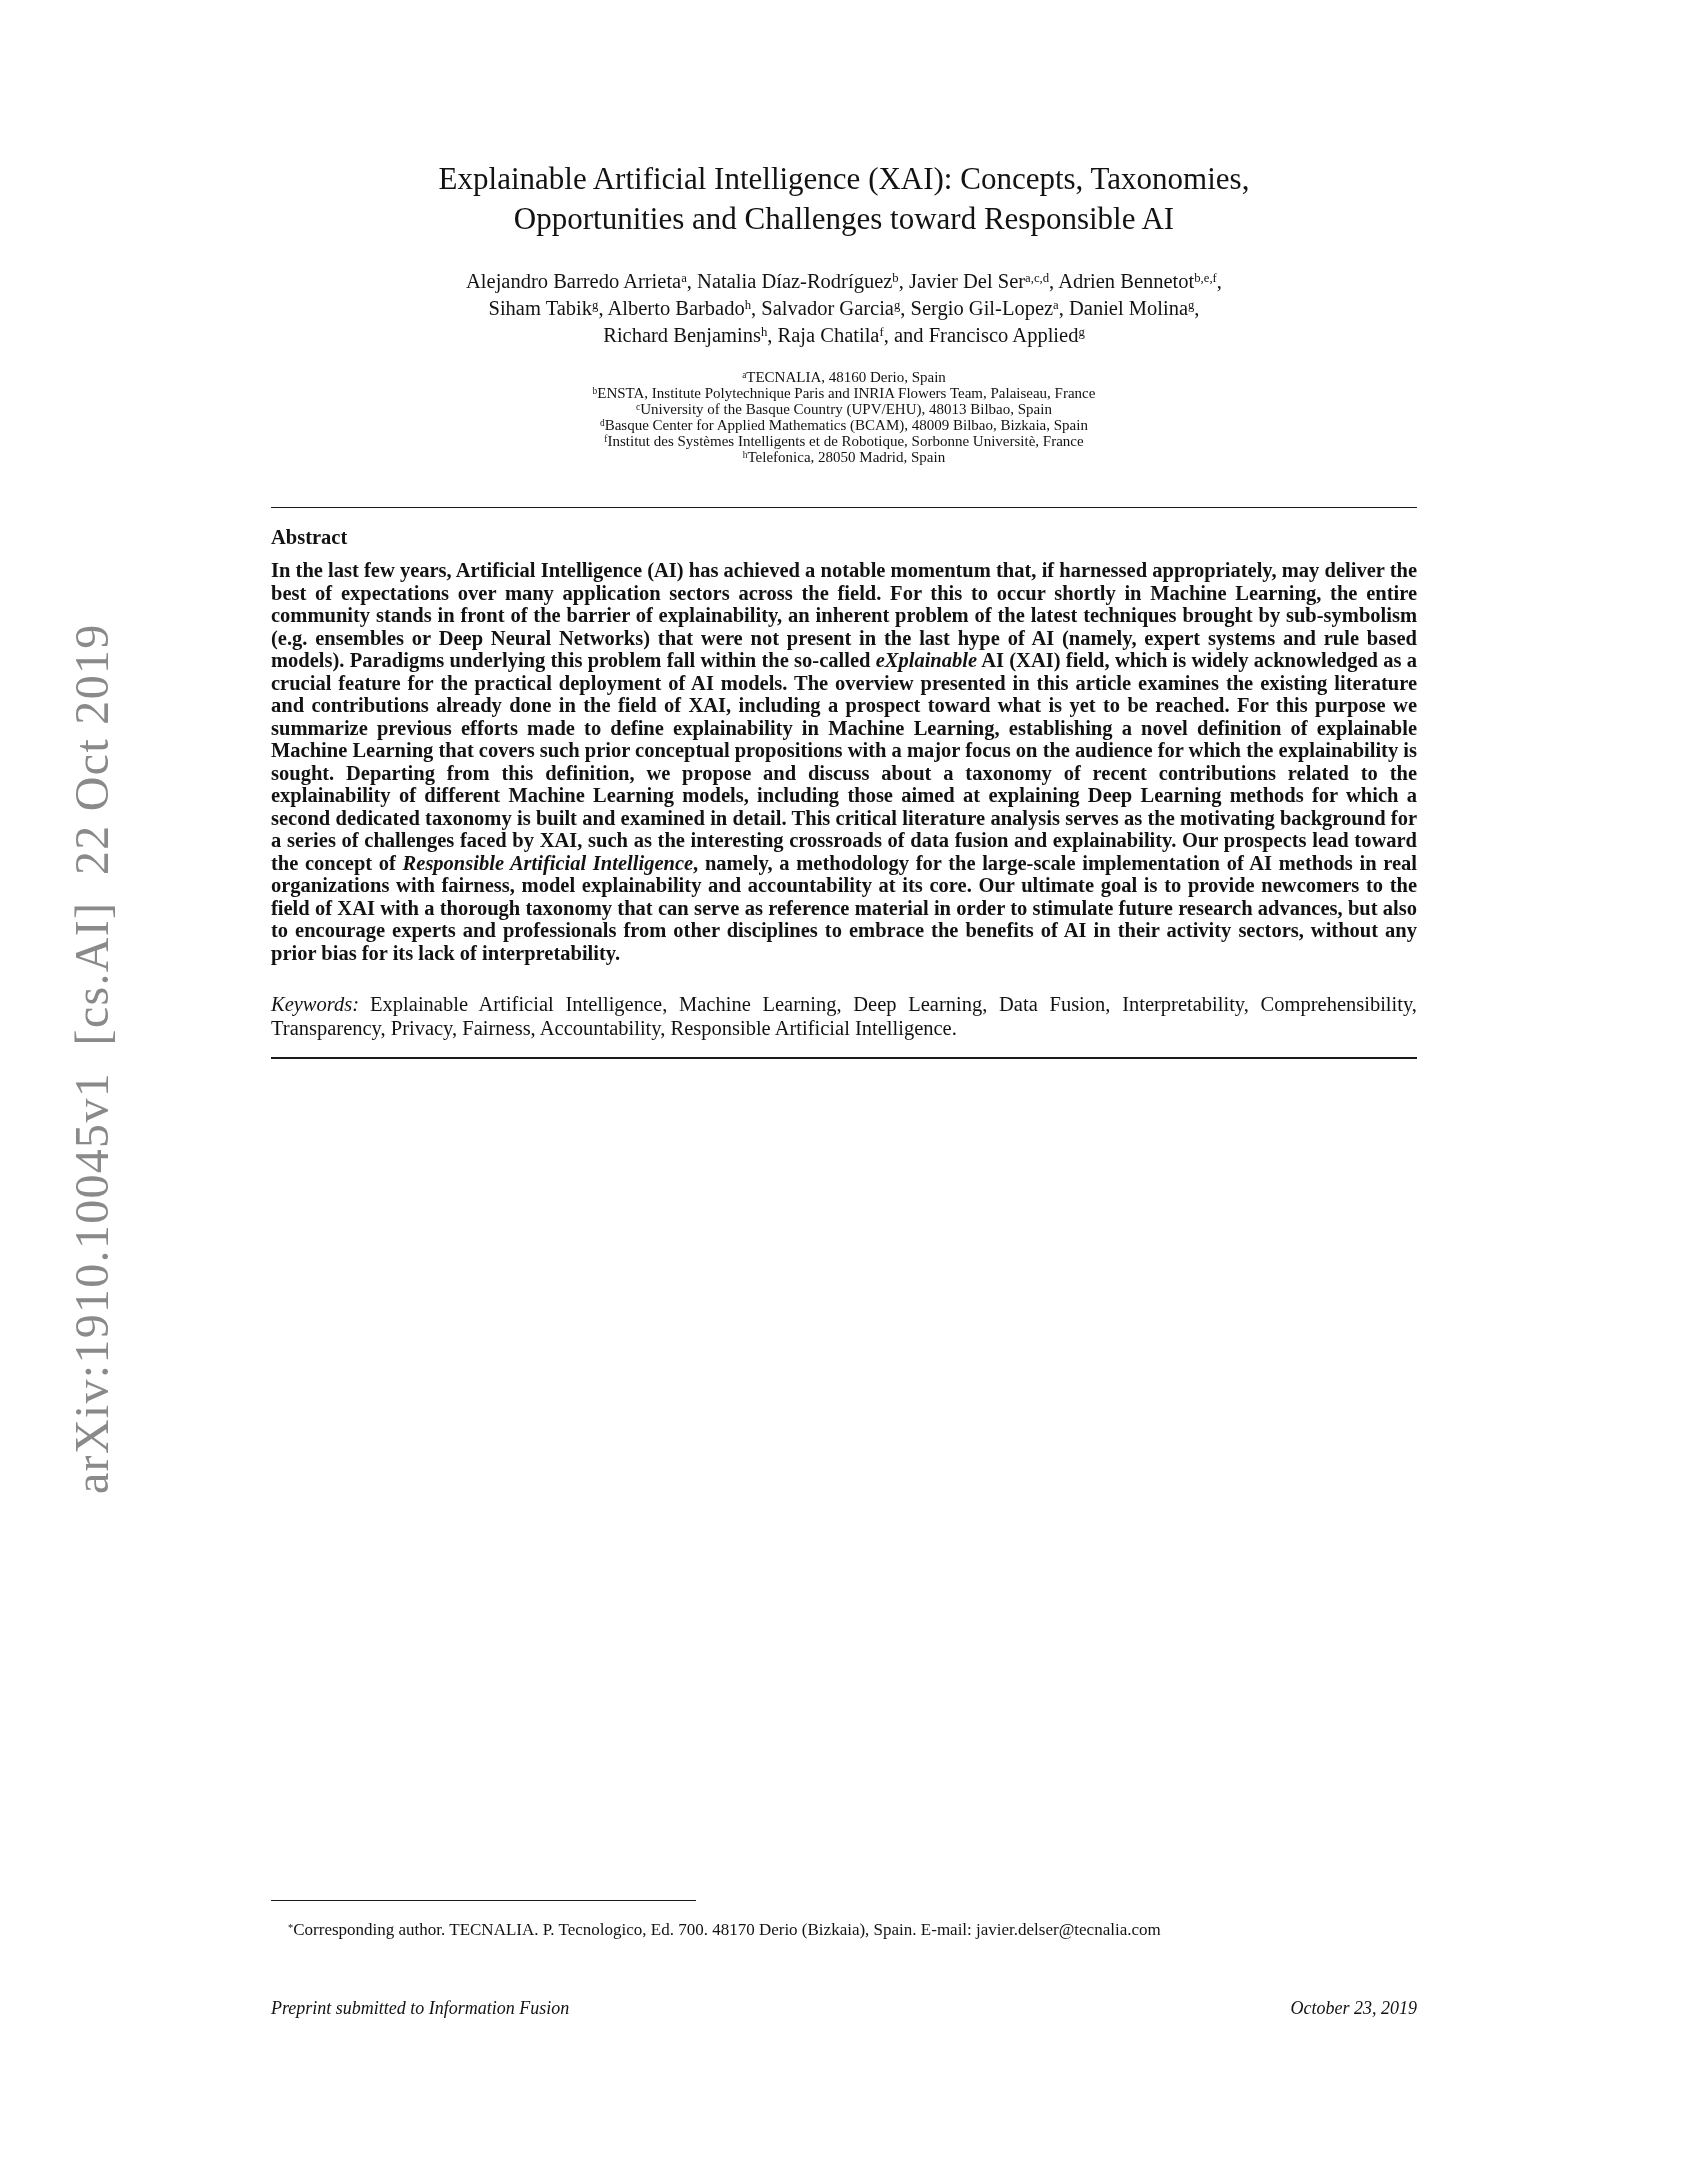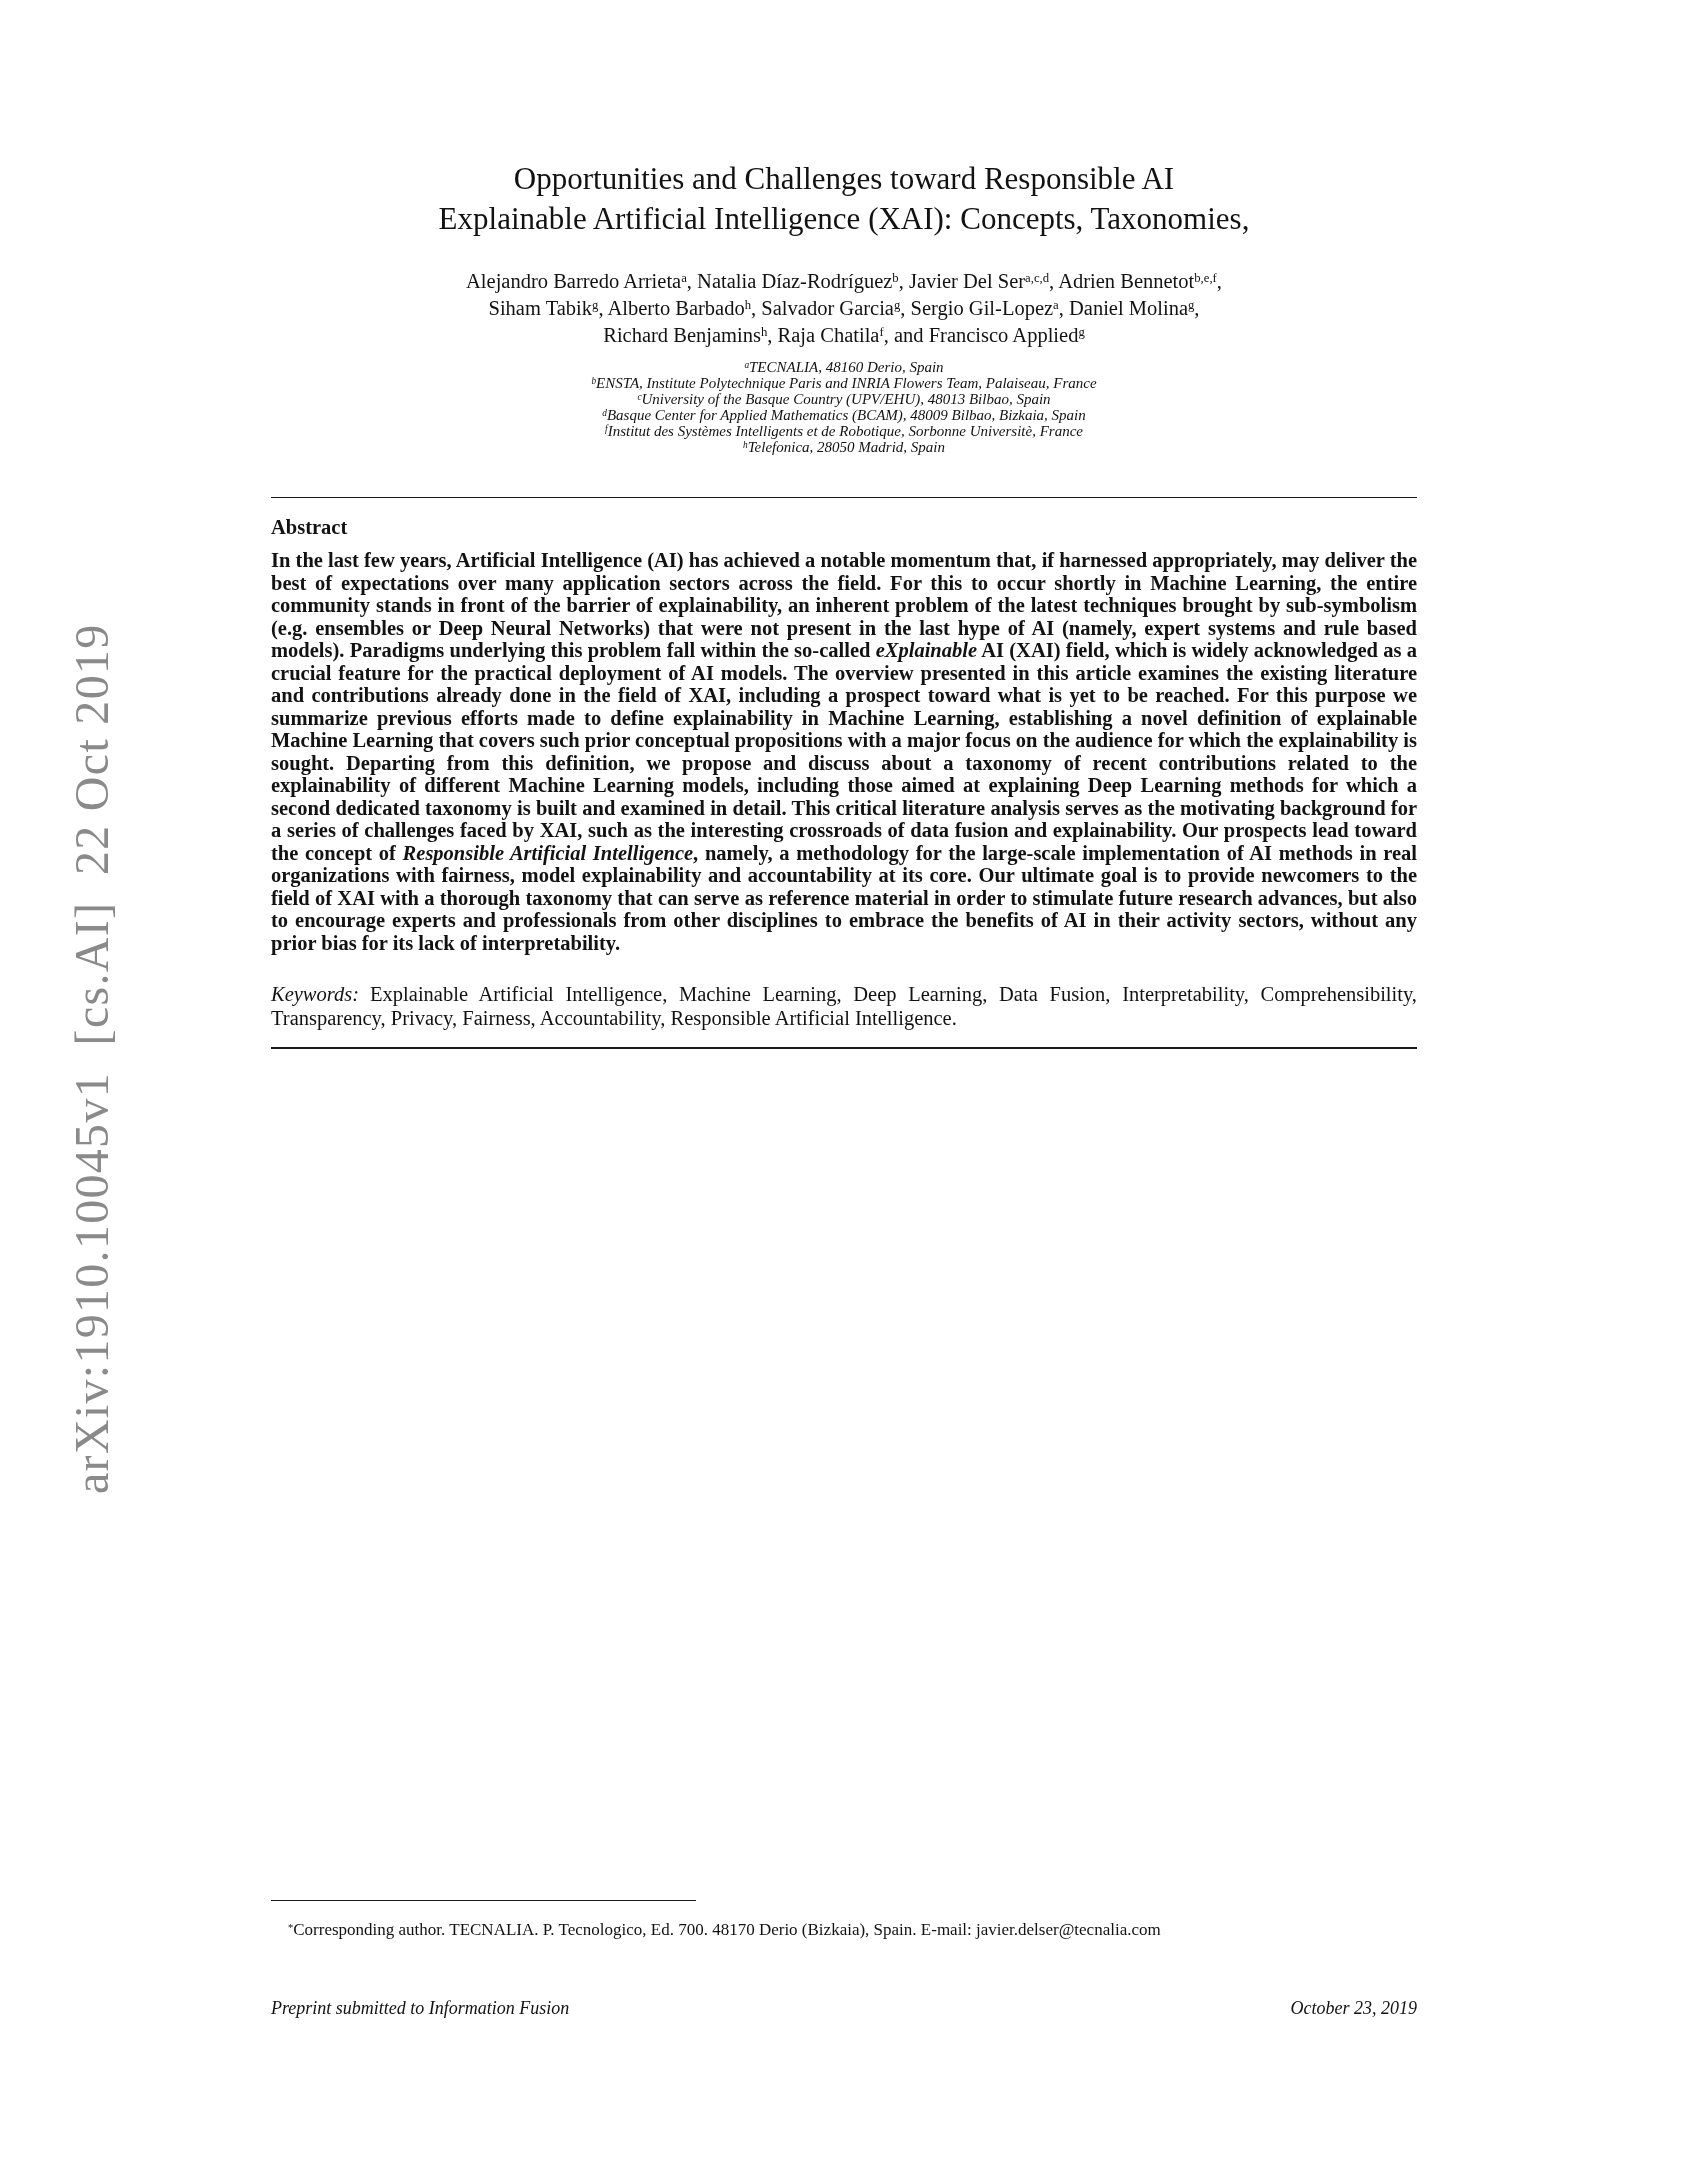--- a/index.html
+++ b/index.html
@@ -33,21 +33,21 @@
     font-weight: 400;
     font-size: 31px;
     line-height: 40px;
     text-align: center;
   }
   .title-line { display: block; }
 
   .authors { margin-top: 29px; font-size: 20.5px; line-height: 27px; text-align: center; }
   .author-line { display: block; }
 
-  .affils { margin-top: 10px; font-size: 15px; line-height: 16px; font-style: italic; text-align: center; }
+  .affils { margin-top: 20px; font-size: 15px; line-height: 16px; text-align: center; }
   .affil-line { display: block; }
 
   sup { font-size: 62%; line-height: 0; vertical-align: baseline; position: relative; top: -0.45em; }
 
   .rule { border: 0; height: 1.3px; background: var(--rule, #1a1a1a); margin: 42px 0 0; }
   .rule.bottom { margin-top: 17px; }
 
   .abstract-heading { margin: 18px 0 0; font-size: 20.5px; font-weight: 700; }
 
   .abstract-body {
@@ -74,22 +74,22 @@
   }
 </style>
 </head>
 <body>
 
 <div class="arxiv-stamp">arXiv:1910.10045v1  [cs.AI]  22 Oct 2019</div>
 
 <main class="content">
 
   <h1 class="title">
+    <span class="title-line">Explainable Artificial Intelligence (XAI): Concepts, Taxonomies,</span>
     <span class="title-line">Opportunities and Challenges toward Responsible AI</span>
-    <span class="title-line">Explainable Artificial Intelligence (XAI): Concepts, Taxonomies,</span>
   </h1>
 
   <div class="authors">
     <span class="author-line"><span>Alejandro Barredo Arrieta</span><sup>a</sup><span>, Natalia Díaz-Rodríguez</span><sup>b</sup><span>, Javier Del Ser</span><sup>a,c,d</sup><span>, Adrien Bennetot</span><sup>b,e,f</sup><span>,</span></span>
     <span class="author-line"><span>Siham Tabik</span><sup>g</sup><span>, Alberto Barbado</span><sup>h</sup><span>, Salvador Garcia</span><sup>g</sup><span>, Sergio Gil-Lopez</span><sup>a</sup><span>, Daniel Molina</span><sup>g</sup><span>,</span></span>
     <span class="author-line"><span>Richard Benjamins</span><sup>h</sup><span>, Raja Chatila</span><sup>f</sup><span>, and Francisco Applied</span><sup>g</sup></span>
   </div>
 
   <div class="affils">
     <span class="affil-line"><sup>a</sup><span>TECNALIA, 48160 Derio, Spain</span></span>

